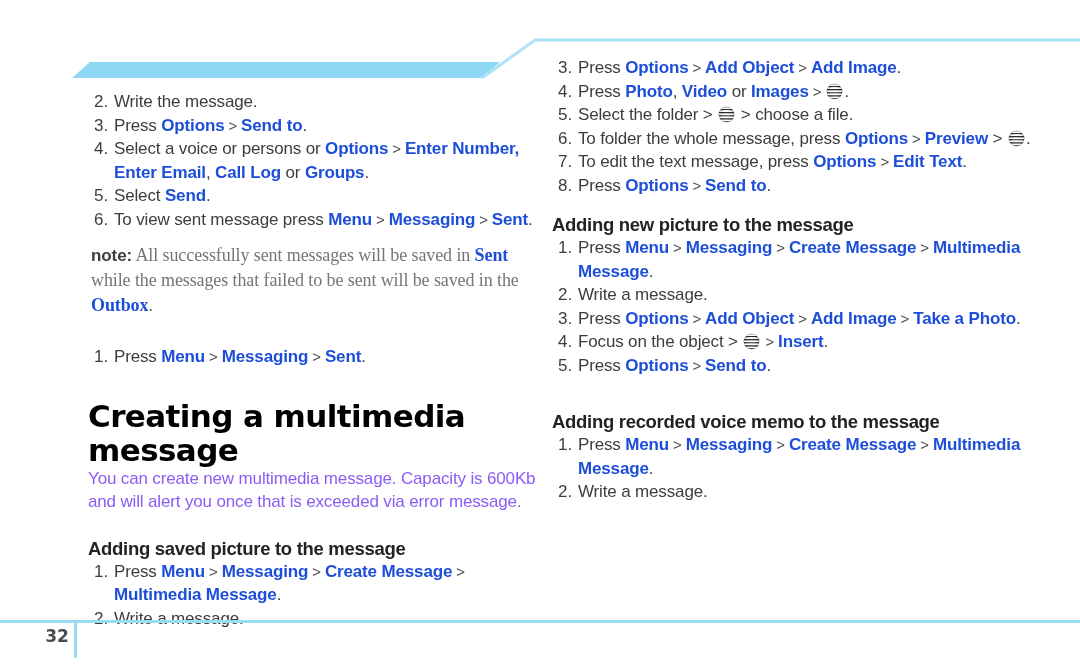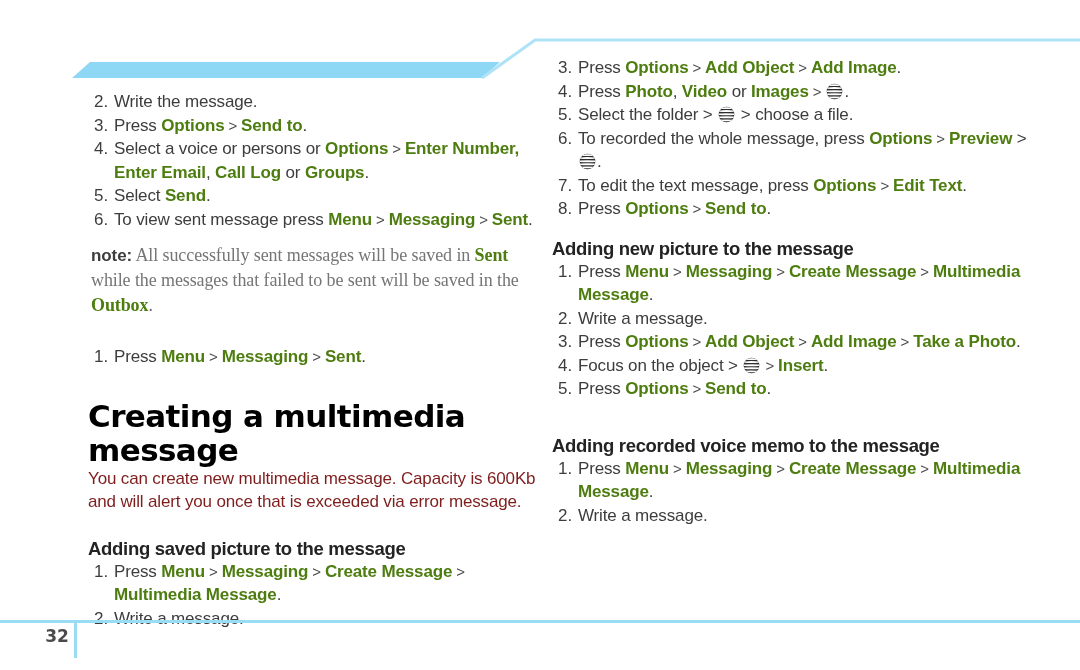--- a/index.html
+++ b/index.html
@@ -55,21 +55,21 @@
     font-size: 18.5px;
     line-height: 23px;
     letter-spacing: -0.3px;
     color: #232323;
     margin: 0;
   }
   .para {
     font-family: "Liberation Sans", sans-serif;
     font-size: 17px;
     line-height: 23px;
-    color: #7f1d1d;
+    color: #8b5cf6;
     margin: 0;
     letter-spacing: -0.15px;
   }
   .note {
     font-family: "Liberation Serif", serif;
     font-size: 18px;
     line-height: 25px;
     color: #757575;
     margin: 3px;
     letter-spacing: -0.1px;
@@ -106,21 +106,21 @@
   }
   ol.steps > li > .num {
     position: absolute;
     left: 0;
     top: 0;
     width: 20px;
     text-align: right;
     color: #3d3d3d;
   }
   .lnk {
-    color: #4d7c0f;
+    color: #1d4ed8;
     font-weight: bold;
   }
   .sep {
     color: #4a4a4a;
     font-weight: normal;
     font-size: 15px;
   }
 
   
   .gap-s  { height: 9px; }
@@ -246,21 +246,21 @@
             </defs>
             <circle cx="50" cy="50" r="46" fill="#2e2e2e"></circle>
             <g clip-path="url(#gclip)" fill="#ffffff">
               <ellipse cx="50" cy="13" rx="60" ry="5"></ellipse>
               <ellipse cx="50" cy="30" rx="60" ry="6"></ellipse>
               <ellipse cx="50" cy="48" rx="60" ry="6"></ellipse>
               <ellipse cx="50" cy="66" rx="60" ry="6"></ellipse>
               <ellipse cx="50" cy="84" rx="60" ry="5"></ellipse>
             </g>
           </svg><span> &gt; choose a file.</span></li>
-        <li><span class="num">6.</span><span>To recorded the whole message, press </span><span class="lnk">Options</span><span class="sep"> &gt; </span><span class="lnk">Preview</span><span> &gt; </span><svg class="globe" viewBox="0 0 100 100">
+        <li><span class="num">6.</span><span>To folder the whole message, press </span><span class="lnk">Options</span><span class="sep"> &gt; </span><span class="lnk">Preview</span><span> &gt; </span><svg class="globe" viewBox="0 0 100 100">
             <defs>
               <clipPath id="gclip">
                 <circle cx="50" cy="50" r="46"></circle>
               </clipPath>
             </defs>
             <circle cx="50" cy="50" r="46" fill="#2e2e2e"></circle>
             <g clip-path="url(#gclip)" fill="#ffffff">
               <ellipse cx="50" cy="13" rx="60" ry="5"></ellipse>
               <ellipse cx="50" cy="30" rx="60" ry="6"></ellipse>
               <ellipse cx="50" cy="48" rx="60" ry="6"></ellipse>

